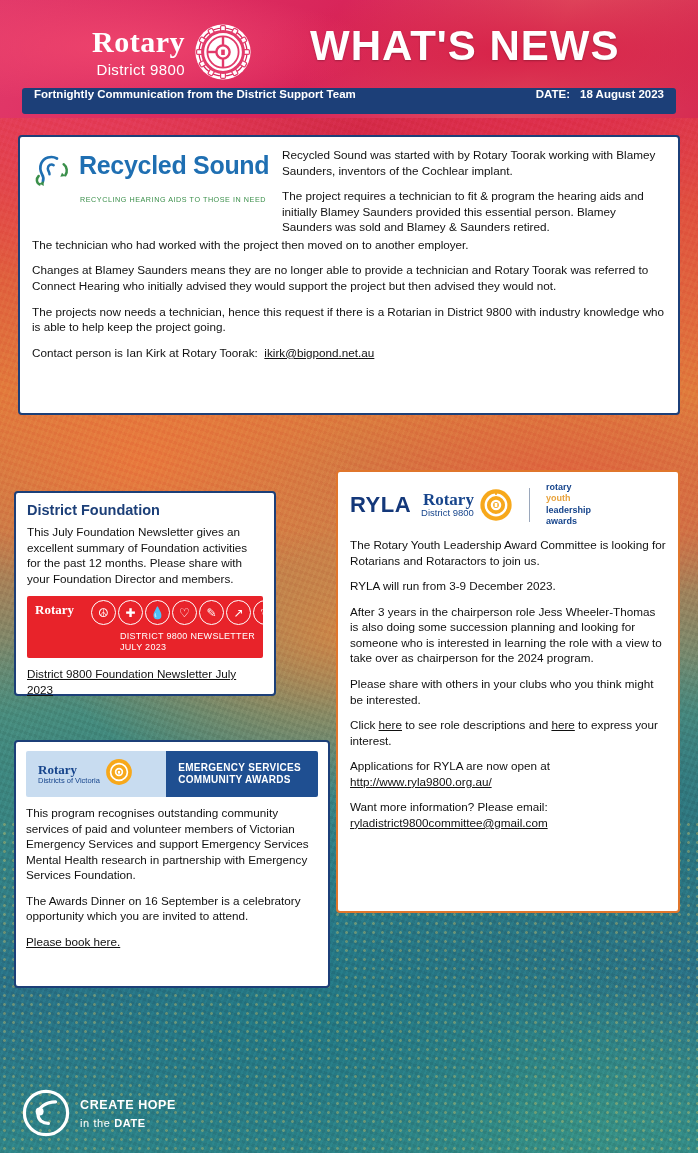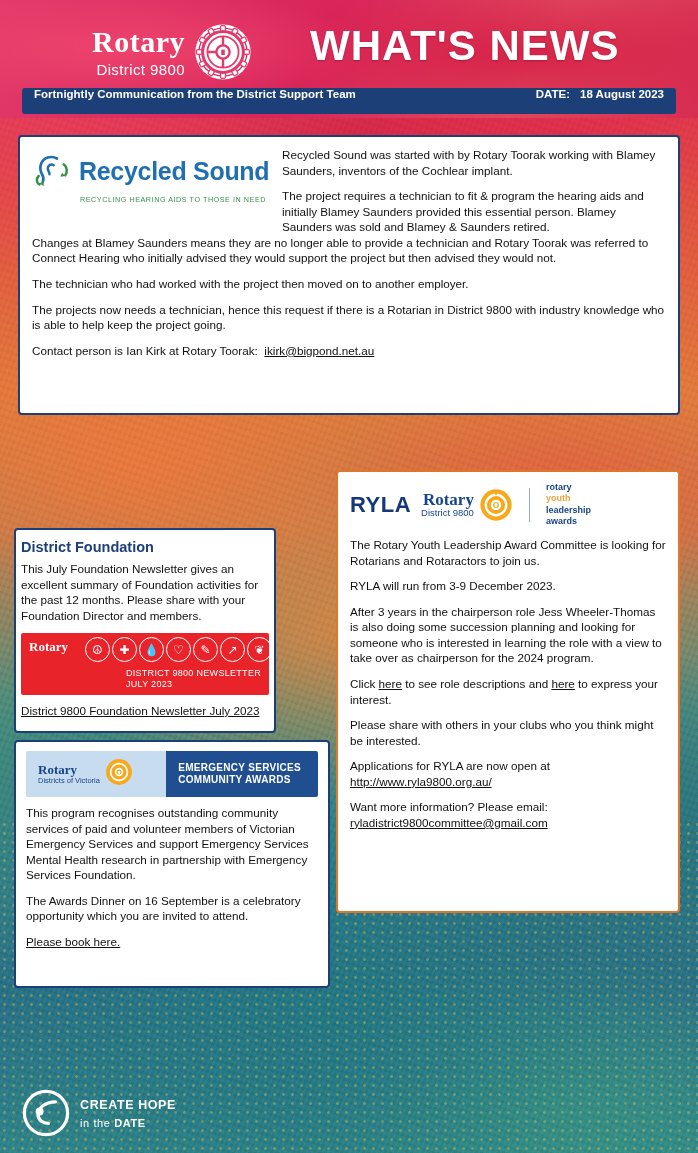--- a/index.html
+++ b/index.html
@@ -97,30 +97,30 @@
   .panel p { margin:0 0 10px 0; font-size:11.7px; line-height:1.33; color:#111; }
   .panel p:last-child { margin-bottom:0; }
   a.plain { color:#111; text-decoration:underline; }
 
   
   #panel-recycled {
     left:18px; top:135px; width:662px; height:280px; padding:10px 12px;
   }
   .rs-top { display:flex; gap:10px; align-items:flex-start; }
   .rs-logo { width:240px; flex:0 0 240px; padding-top:4px; }
-  .rs-logo-row { display:flex; align-items:center; gap:7px; }
+  .rs-logo-row { display:flex; gap:7px; }
   .rs-ear { width:40px; height:40px; }
   .rs-name { font-size:25px; color:#1f6fb2; font-weight:bold; letter-spacing:-.3px; font-family:"Liberation Sans", sans-serif;}
   .rs-tag { font-size:7.2px; color:#3a8f4a; letter-spacing:.55px; margin-top:4px; margin-left:48px; }
   .rs-right { flex:1; }
   .rs-right p { margin:0 0 10px 0; font-size:11.7px; line-height:1.33; }
 
   
   #panel-foundation {
-    left:14px; top:528px; width:262px; height:205px; padding:9px 5px;
+    left:14px; top:491px; width:262px; height:205px; padding:9px 11px;
   }
   .fnd-banner {
     margin:10px 0 8px 0; height:62px; width:100%;
     background:#e8232a; border-radius:2px; position:relative; overflow:hidden;
     display:flex; align-items:flex-start;
   }
   .fnd-banner .rot-word {
     color:#fff; font-weight:bold; font-size:13px;
     font-family:"Liberation Serif", serif;
     margin:6px 0 0 8px;
@@ -256,22 +256,22 @@
         <span class="rs-name">Recycled Sound</span>
       </div>
       <div class="rs-tag">RECYCLING HEARING AIDS TO THOSE IN NEED</div>
     </div>
     <div class="rs-right">
       <p>Recycled Sound was started with by Rotary Toorak working with Blamey Saunders, inventors of the Cochlear implant.</p>
       <p>The project requires a technician to fit &amp; program the hearing aids and initially Blamey Saunders provided this essential person.  Blamey Saunders was sold and Blamey &amp; Saunders retired.</p>
     </div>
   </div>
 
+  <p style="margin-top:2px;">The technician who had worked with the project then moved on to another employer.</p>
   <p>Changes at Blamey Saunders means they are no longer able to provide a technician and Rotary Toorak was referred to Connect Hearing who initially advised they would support the project but then advised they would not.</p>
-  <p style="margin-top:2px;">The technician who had worked with the project then moved on to another employer.</p>
   <p>The projects now needs a technician, hence this request if there is a Rotarian in District 9800 with industry knowledge who is able to help keep the project going.</p>
   <p>
     <span>Contact person is Ian Kirk at Rotary Toorak:</span>
     &nbsp;<a class="plain" href="#">ikirk@bigpond.net.au</a>
   </p>
 </div>
 
 <div class="panel" id="panel-foundation">
   <h2>District Foundation</h2>
   <p>This July Foundation Newsletter gives an excellent summary of Foundation activities for the past 12 months.  Please share with your Foundation Director and members.</p>
@@ -352,24 +352,24 @@
       <div>rotary</div>
       <div class="y">youth</div>
       <div>leadership</div>
       <div>awards</div>
     </div>
   </div>
 
   <p>The Rotary Youth Leadership Award Committee is looking for Rotarians and Rotaractors to join us.</p>
   <p>RYLA will run from 3-9 December 2023.</p>
   <p>After 3 years in the chairperson role Jess Wheeler-Thomas is also doing some succession planning and looking for someone who is interested in learning the role with a view to take over as chairperson for the 2024 program.</p>
+  <p>Please share with others in your clubs who you think might be interested.</p>
   <p>
     <span>Click </span><a class="plain" href="#">here</a><span> to see role descriptions and </span><a class="plain" href="#">here</a><span> to express your interest.</span>
   </p>
-  <p>Please share with others in your clubs who you think might be interested.</p>
   <p>
     <span>Applications for RYLA are now open at</span><br>
     <a class="plain" href="#">http://www.ryla9800.org.au/</a>
   </p>
   <p>
     <span>Want more information?  Please email:</span><br>
     <a class="plain" href="#">ryladistrict9800committee@gmail.com</a>
   </p>
 </div>
 

